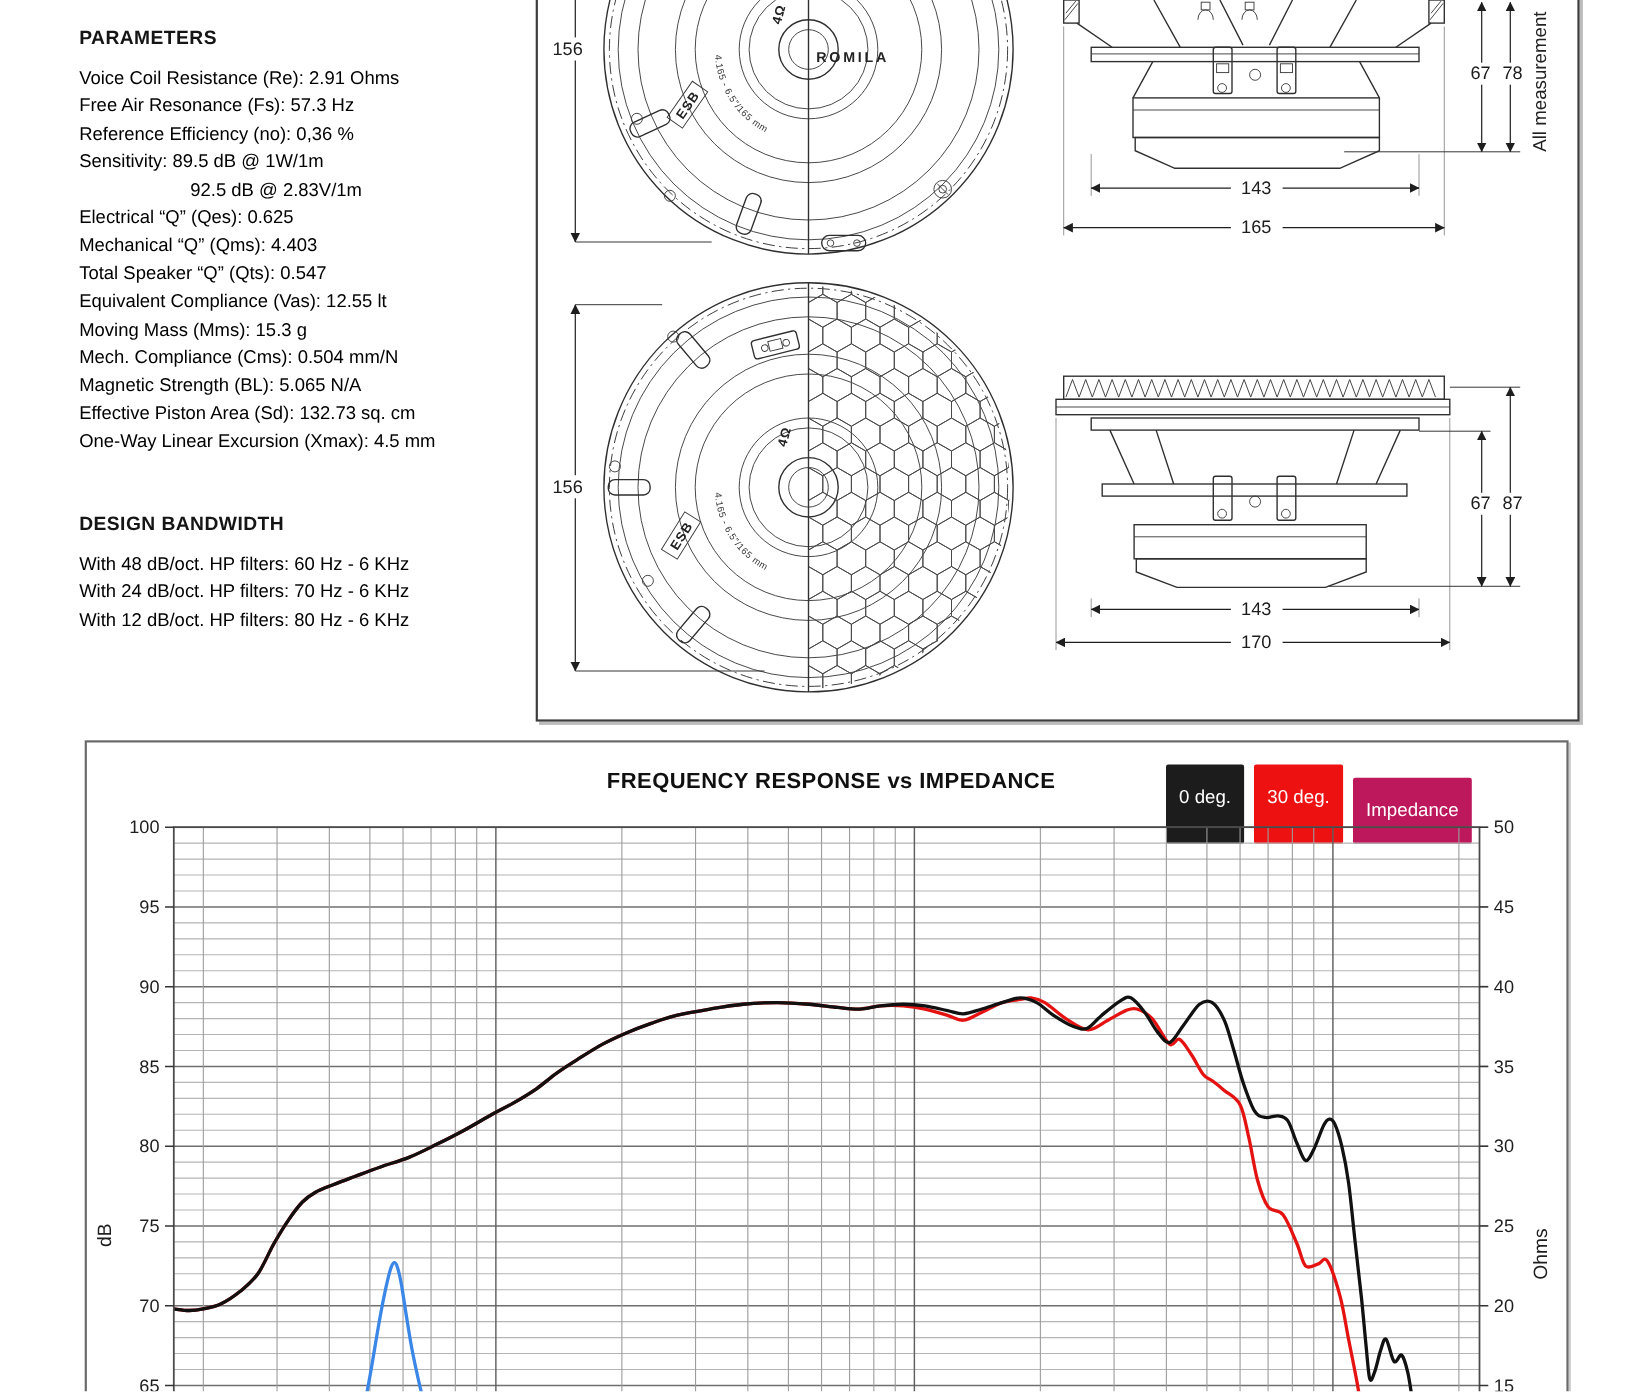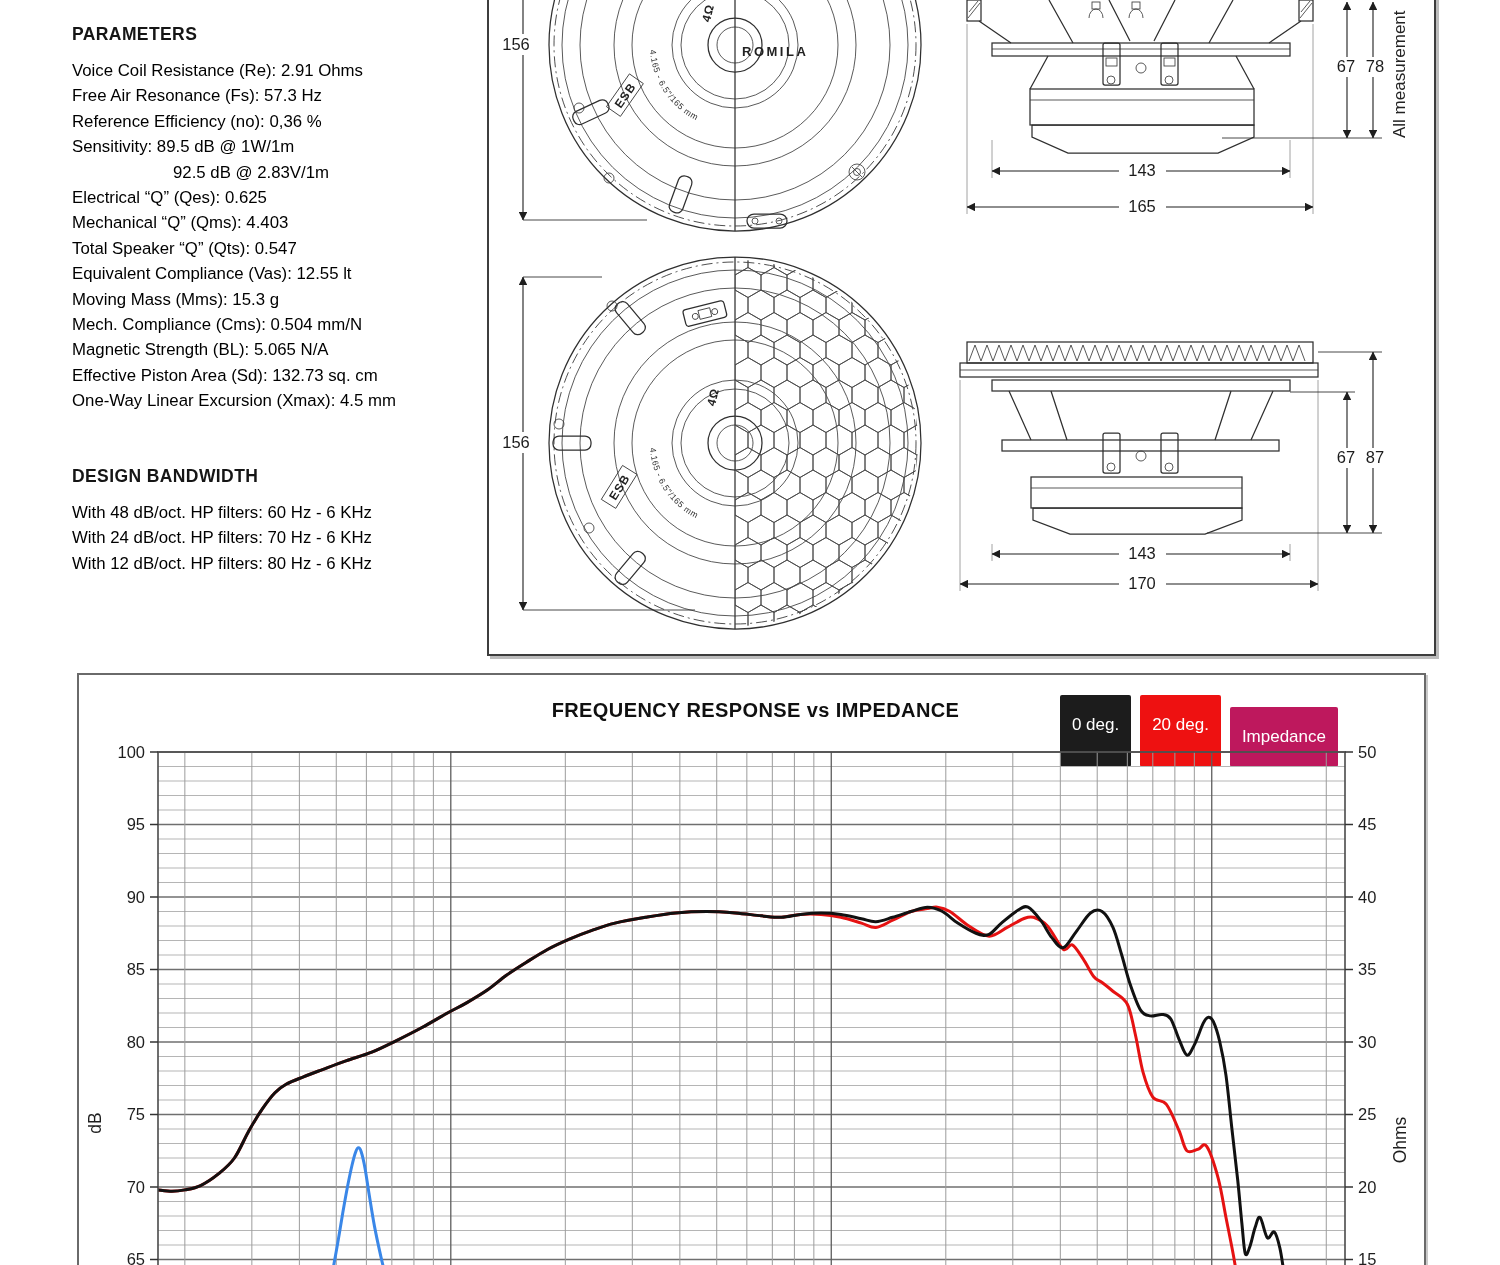--- a/index.html
+++ b/index.html
@@ -413,21 +413,21 @@
       <g transform="translate(916,150) rotate(-90)">
         <text class="note">All measurement</text>
       </g>
     </svg>
   </div>
 
   <div class="chart-panel">
     <div class="chart-title">FREQUENCY RESPONSE vs IMPEDANCE</div>
     <div class="legend" id="legend">
         <span class="badge" style="background: rgb(28, 28, 28);">0 deg.</span>
-        <span class="badge" style="background: rgb(238, 17, 17);">20 deg.</span>
+        <span class="badge" style="background: rgb(238, 17, 17);">30 deg.</span>
         <span class="badge" style="background: #be185d; margin-top: 12px;">Impedance</span>
       </div>
     <svg id="chart-svg" width="1341" height="592" viewBox="0 0 1341 592">
         <g>
           <line x1="79" y1="77" x2="1266" y2="77" class="gmaj"></line>
           <line x1="79" y1="91.5" x2="1266" y2="91.5" class="gmin"></line>
           <line x1="79" y1="106" x2="1266" y2="106" class="gmin"></line>
           <line x1="79" y1="120.5" x2="1266" y2="120.5" class="gmin"></line>
           <line x1="79" y1="135" x2="1266" y2="135" class="gmin"></line>
           <line x1="79" y1="149.5" x2="1266" y2="149.5" class="gmaj"></line>

